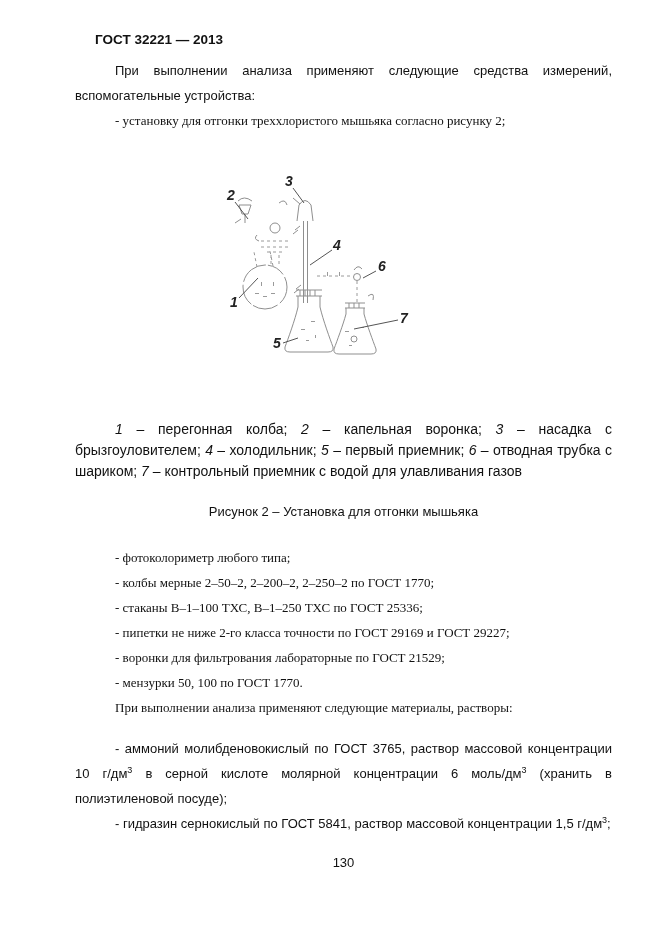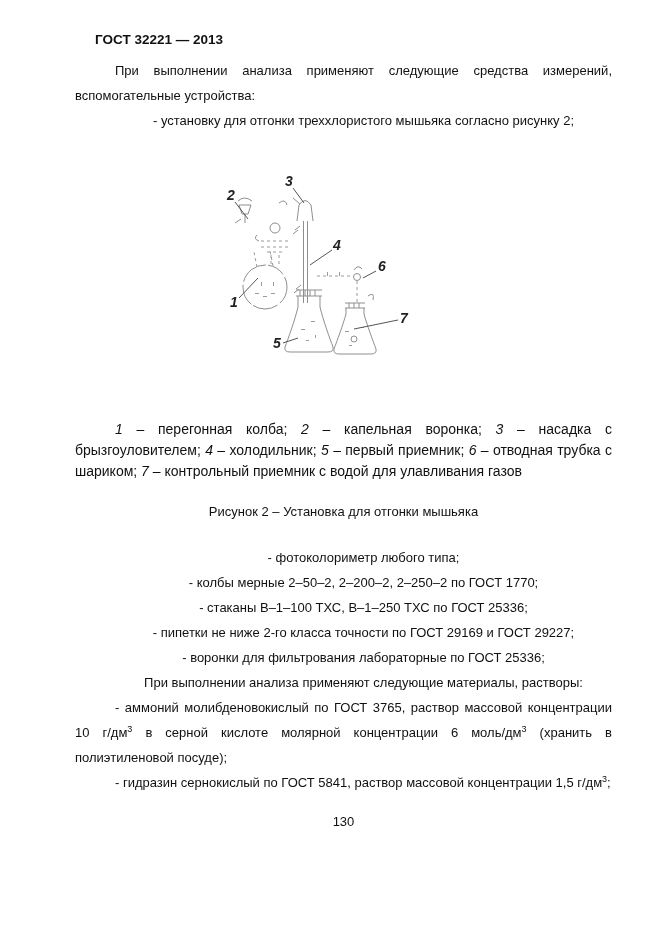--- a/index.html
+++ b/index.html
@@ -24,21 +24,22 @@
     padding-left: 20px;
   }
   p { margin: 0; text-align: center; }
   .para {
     text-align: justify;
     text-indent: 40px;
     margin-top: 8px;
   }
   .line-item {
     text-indent: 40px;
-    text-align: center;
+    text-align: left;
+    font-family: Liberation Serif, serif;
   }
   .figure-wrap {
     margin: 22px 0 0 112px;
     width: 290px; height: 252px;
   }
   .legend {
     font-size: 14px;
     line-height: 21px;
     text-align: justify;
     text-indent: 40px;
@@ -188,24 +189,25 @@
 
   <p class="legend"><i>1</i><span> – перегонная колба; </span><i>2</i><span> – капельная воронка; </span><i>3</i><span> – насадка с брызгоуловителем; </span><i>4</i><span> – холодильник; </span><i>5</i><span> – первый приемник; </span><i>6</i><span> – отводная трубка с шариком; </span><i>7</i><span> – контрольный приемник с водой для улавливания газов</span></p>
 
   <p class="fig-caption">Рисунок 2 – Установка для отгонки мышьяка</p>
 
   <div class="equip-list">
     <p class="line-item">- фотоколориметр любого типа;</p>
     <p class="line-item">- колбы мерные 2–50–2, 2–200–2, 2–250–2 по ГОСТ 1770;</p>
     <p class="line-item">- стаканы В–1–100 ТХС, В–1–250 ТХС по ГОСТ 25336;</p>
     <p class="line-item">- пипетки не ниже 2-го класса точности по ГОСТ 29169 и ГОСТ 29227;</p>
-    <p class="line-item">- воронки для фильтрования лабораторные по ГОСТ 25336;</p>
+    <p class="line-item">- воронки для фильтрования лабораторные по ГОСТ 21529;</p>
+    <p class="line-item">- мензурки 50, 100 по ГОСТ 1770.</p>
   </div>
 
   <div class="materials">
     <p class="line-item">При выполнении анализа применяют следующие материалы, растворы:</p>
-    <p class="para" style="margin-top:0"><span>- аммоний молибденовокислый по ГОСТ&nbsp;3765, раствор массовой концентрации 10 г/дм</span><span class="sup">3</span><span> в серной кислоте молярной концентрации 6 моль/дм</span><span class="sup">3</span><span> (хранить в полиэтиленовой посуде);</span></p>
+    <p class="para" style="margin-top:16px"><span>- аммоний молибденовокислый по ГОСТ&nbsp;3765, раствор массовой концентрации 10 г/дм</span><span class="sup">3</span><span> в серной кислоте молярной концентрации 6 моль/дм</span><span class="sup">3</span><span> (хранить в полиэтиленовой посуде);</span></p>
     <p class="para" style="margin-top:0"><span>- гидразин сернокислый по ГОСТ&nbsp;5841, раствор массовой концентрации 1,5 г/дм</span><span class="sup">3</span><span>;</span></p>
   </div>
 
   <p class="page-number">130</p>
 
 </div>
 
 </body></html>

